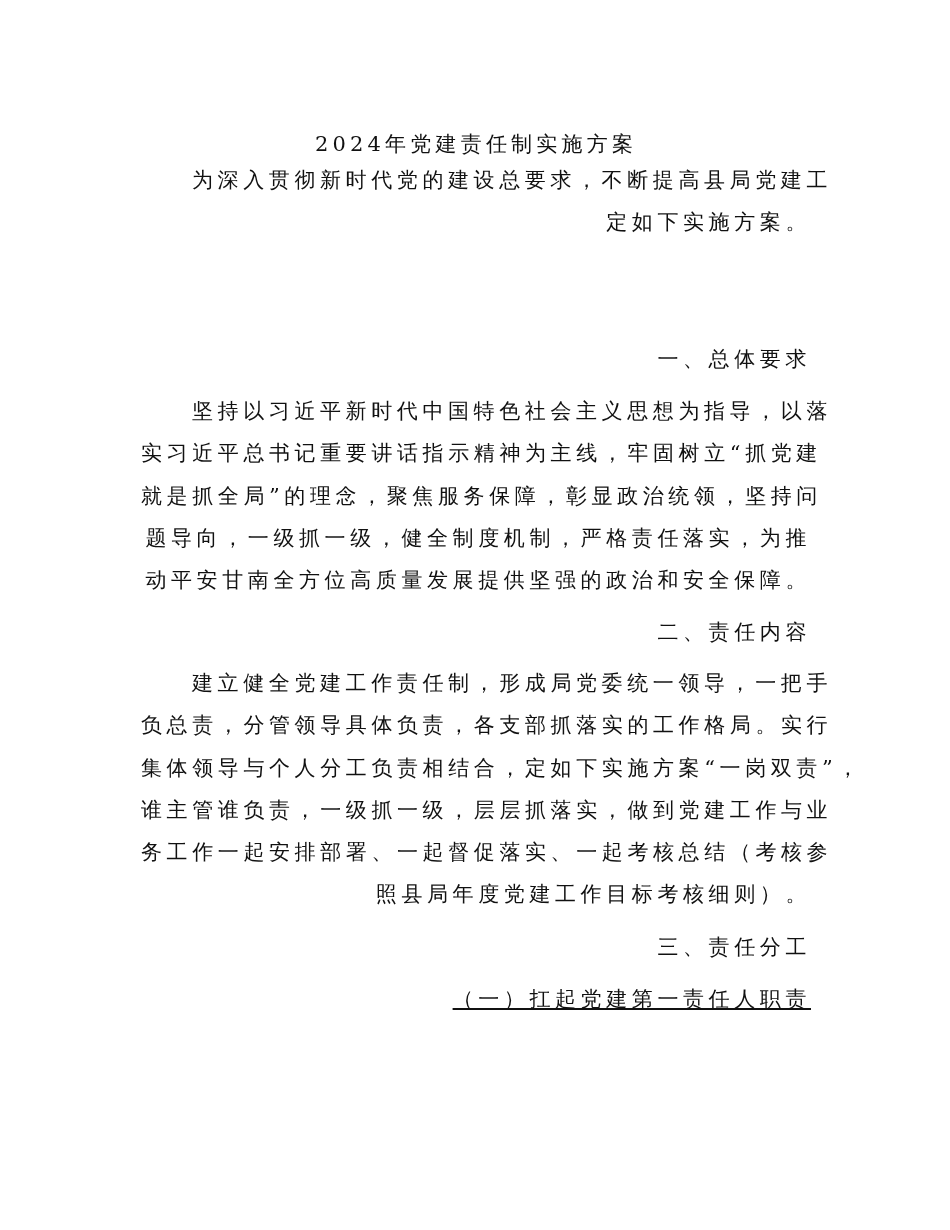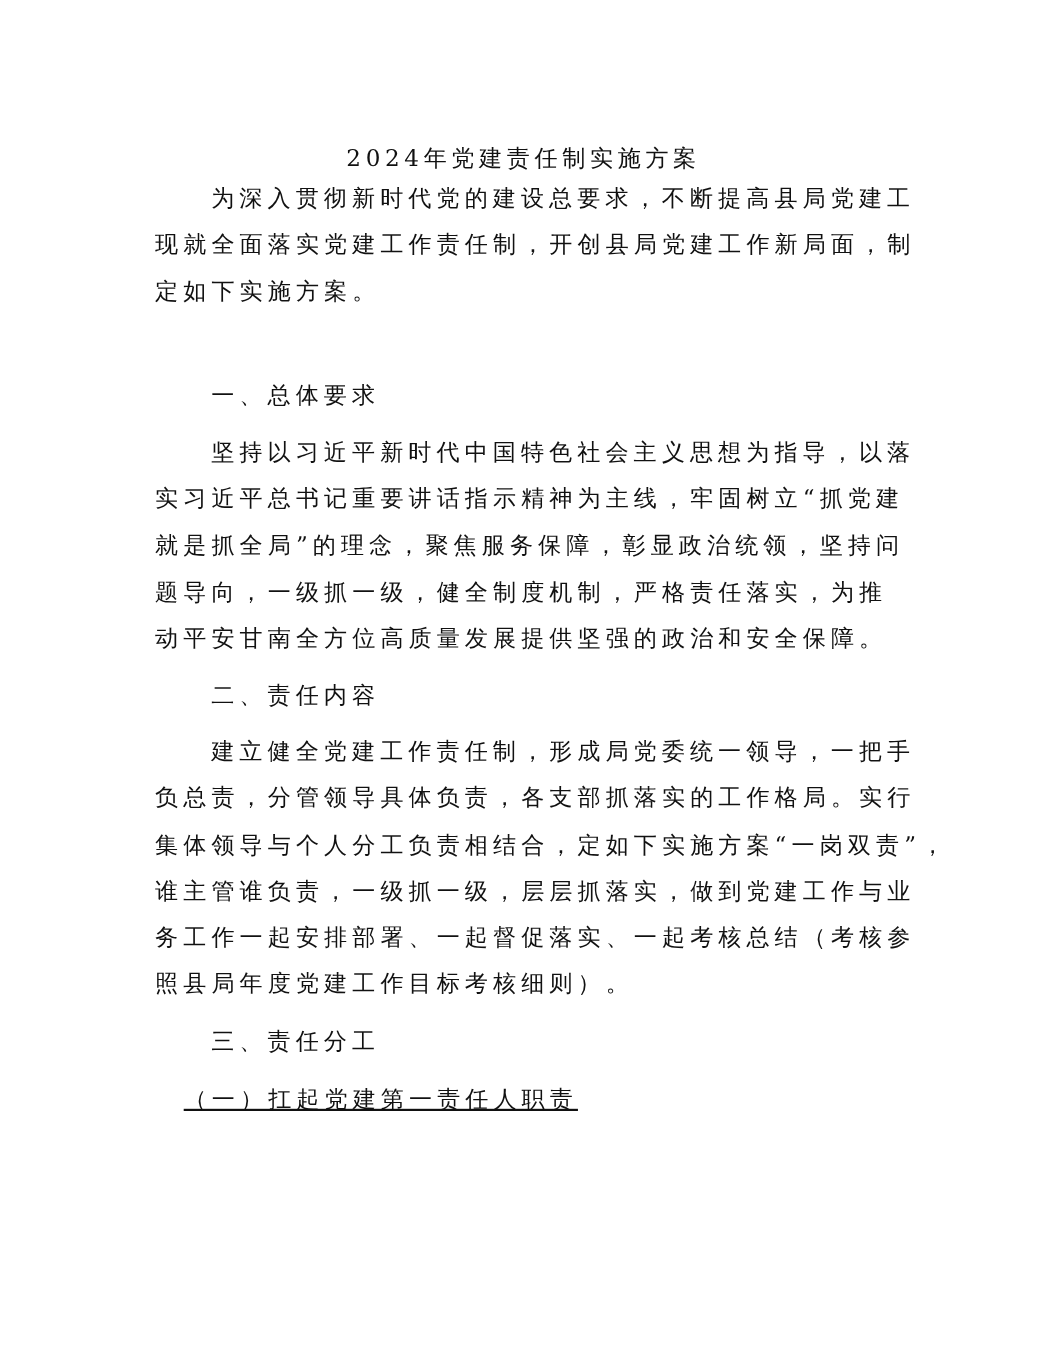--- a/index.html
+++ b/index.html
@@ -45,35 +45,35 @@
     left: 0;
     width: 670px;
     font-size: 21px;
     letter-spacing: 4.6px;
     line-height: 42.3px;
   }
   .line {
     display: block;
     white-space: nowrap;
     height: 42.3px;
+    text-align: right;
   }
   .indent2 { padding-left: 51px; }
   .indent1 { padding-left: 26px; text-decoration: underline; }
 </style>
 </head>
 <body>
 
 <div class="page">
   <div class="content">
 
     <div class="title">2024年党建责任制实施方案</div>
 
     <div class="para" style="top:159px;">
       <span class="line indent2">为深入贯彻新时代党的建设总要求，不断提高县局党建工</span>
-      <span class="line">现就全面落实党建工作责任制，开创县局党建工作新局面，制</span>
       <span class="line">定如下实施方案。</span>
     </div>
 
     <div class="para" style="top:338px;">
       <span class="line indent2">一、总体要求</span>
     </div>
 
     <div class="para" style="top:390px;">
       <span class="line indent2">坚持以习近平新时代中国特色社会主义思想为指导，以落</span>
       <span class="line">实习近平总书记重要讲话指示精神为主线，牢固树立“抓党建</span>

